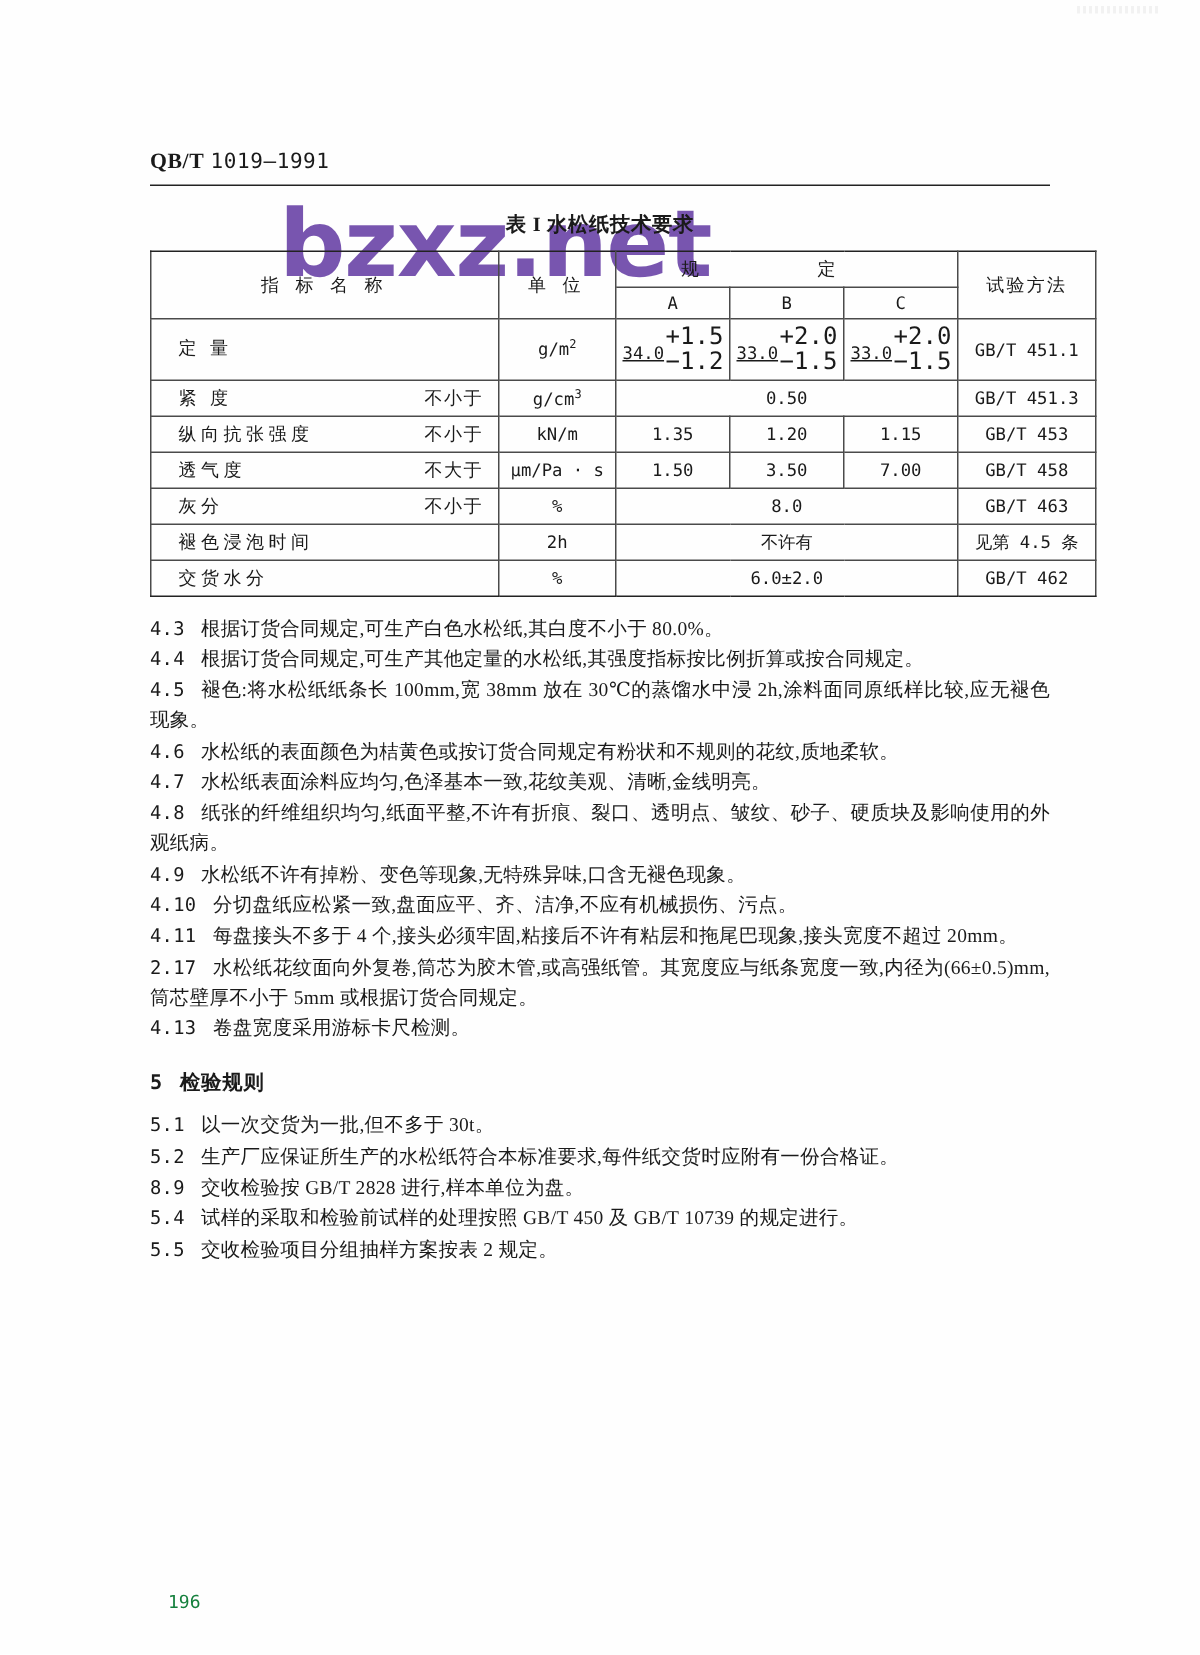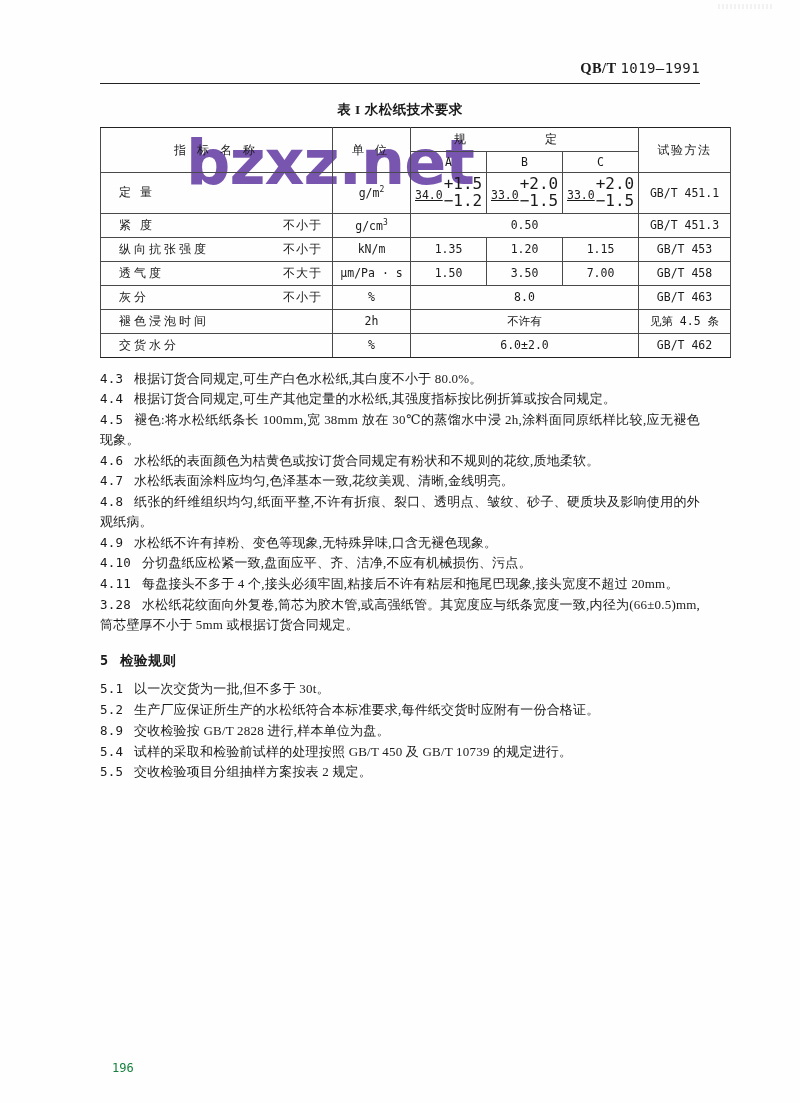--- a/index.html
+++ b/index.html
@@ -42,24 +42,24 @@
     pointer-events: none;
     z-index: 0;
   }
   .content {
     position: relative;
     z-index: 2;
     padding: 0 100px;
   }
   
   .runhead {
-    text-align: right;
+    text-align: left;
     font-size: 14.5px;
     letter-spacing: .4px;
-    padding-top: 60px;
+    padding-top: 100px;
     font-weight: bold;
   }
   .runhead .std-prefix { font-family: "Liberation Serif", serif; }
   .runhead .std-num { font-family: "DejaVu Sans Mono", monospace; font-weight: normal; font-size: 14px;}
   .head-rule {
     border: 0;
     border-top: 1.6px solid #222;
     margin: 6px 0 0 0;
   }
   
@@ -302,21 +302,22 @@
     <div class="body-text">
         <p class="cl"><span class="num">4.3</span><span>根据订货合同规定,可生产白色水松纸,其白度不小于 80.0%。</span></p>
         <p class="cl"><span class="num">4.4</span><span>根据订货合同规定,可生产其他定量的水松纸,其强度指标按比例折算或按合同规定。</span></p>
         <p class="cl"><span class="num">4.5</span><span>褪色:将水松纸纸条长 100mm,宽 38mm 放在 30℃的蒸馏水中浸 2h,涂料面同原纸样比较,应无褪色现象。</span></p>
         <p class="cl"><span class="num">4.6</span><span>水松纸的表面颜色为桔黄色或按订货合同规定有粉状和不规则的花纹,质地柔软。</span></p>
         <p class="cl"><span class="num">4.7</span><span>水松纸表面涂料应均匀,色泽基本一致,花纹美观、清晰,金线明亮。</span></p>
         <p class="cl"><span class="num">4.8</span><span>纸张的纤维组织均匀,纸面平整,不许有折痕、裂口、透明点、皱纹、砂子、硬质块及影响使用的外观纸病。</span></p>
         <p class="cl"><span class="num">4.9</span><span>水松纸不许有掉粉、变色等现象,无特殊异味,口含无褪色现象。</span></p>
         <p class="cl"><span class="num wide">4.10</span><span>分切盘纸应松紧一致,盘面应平、齐、洁净,不应有机械损伤、污点。</span></p>
         <p class="cl"><span class="num wide">4.11</span><span>每盘接头不多于 4 个,接头必须牢固,粘接后不许有粘层和拖尾巴现象,接头宽度不超过 20mm。</span></p>
-        <p class="cl"><span class="num wide">3.28</span><span>水松纸花纹面向外复卷,筒芯为胶木管,或高强纸管。其宽度应与纸条宽度一致,内径为(66±0.5)mm,筒芯壁厚不小于 5mm 或根据订货合同规定。</span></p>
+        <p class="cl"><span class="num wide">2.17</span><span>水松纸花纹面向外复卷,筒芯为胶木管,或高强纸管。其宽度应与纸条宽度一致,内径为(66±0.5)mm,筒芯壁厚不小于 5mm 或根据订货合同规定。</span></p>
+        <p class="cl"><span class="num wide">4.13</span><span>卷盘宽度采用游标卡尺检测。</span></p>
       </div>
 
     <div class="sec-head">
       <span class="num">5</span><span>检验规则</span>
     </div>
 
     <div class="body-text" style="margin-top:0">
         <p class="cl"><span class="num">5.1</span><span>以一次交货为一批,但不多于 30t。</span></p>
         <p class="cl"><span class="num">5.2</span><span>生产厂应保证所生产的水松纸符合本标准要求,每件纸交货时应附有一份合格证。</span></p>
         <p class="cl"><span class="num">8.9</span><span>交收检验按 GB/T 2828 进行,样本单位为盘。</span></p>

